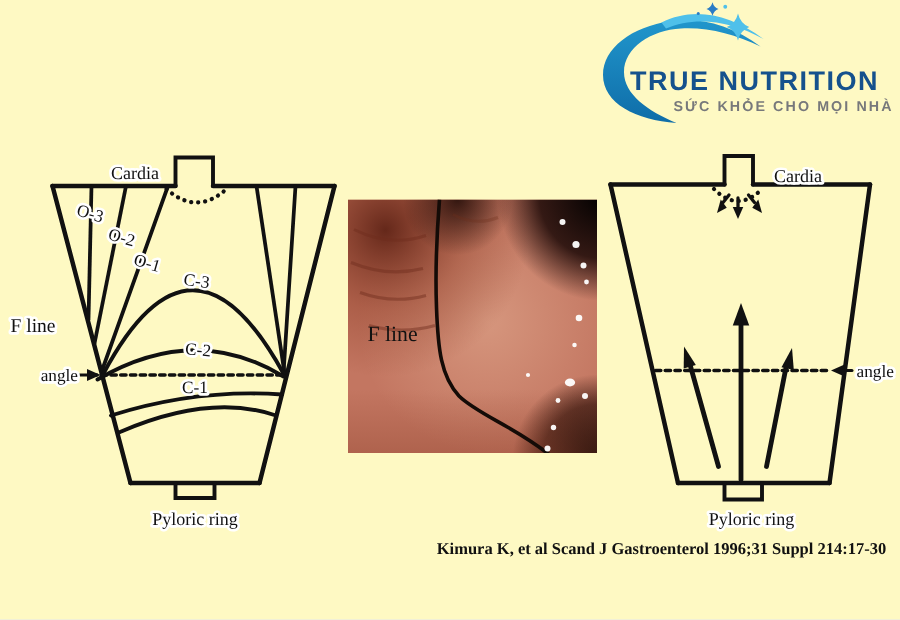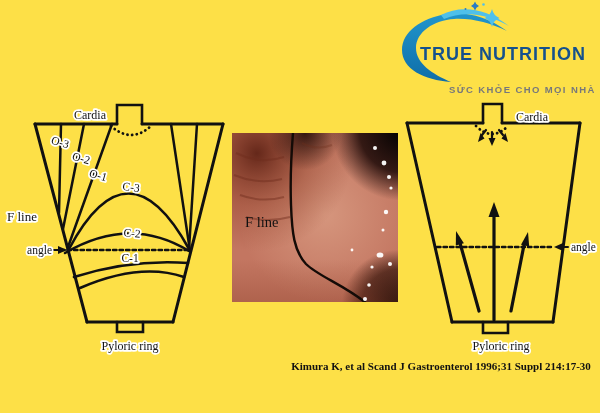--- a/index.html
+++ b/index.html
@@ -1,32 +1,32 @@
 <!DOCTYPE html>
 <html><head>
 <meta charset="utf-8">
 <style>
   html,body{margin:0;padding:0;background:#e8e8e8;}
   .page{
-    position:relative;width:600px;height:413px;background:#fde047;
+    position:relative;width:600px;height:413px;background:#fef9c3;
     font-family:"Liberation Serif",serif;overflow:hidden;margin:0 auto;
   }
   .abs{position:absolute;}
   svg text{font-family:"Liberation Serif",serif;fill:#111;}
   .halo{paint-order:stroke;stroke:#ffffff;stroke-width:3.5px;stroke-linejoin:round;}
   .lbl12{font-size:12px;}
   .lbl11{font-size:11.5px;}
   .lbl13{font-size:13px;}
   .brand{
     position:absolute;left:420px;top:44px;width:180px;
     font-family:"Liberation Sans",sans-serif;font-weight:bold;
     font-size:18px;letter-spacing:1px;white-space:nowrap;
   }
   .tagline{
-    position:absolute;left:449px;top:84px;width:150px;
+    position:absolute;left:449px;top:66px;width:150px;
     font-family:"Liberation Sans",sans-serif;font-weight:bold;
     font-size:9.5px;letter-spacing:1.4px;white-space:nowrap;
   }
   .citation{
     position:absolute;left:281px;top:360px;width:320px;text-align:center;
     font-family:"Liberation Serif",serif;font-weight:bold;font-size:11px;color:#111;
     white-space:nowrap;
   }
 </style>
 </head>

